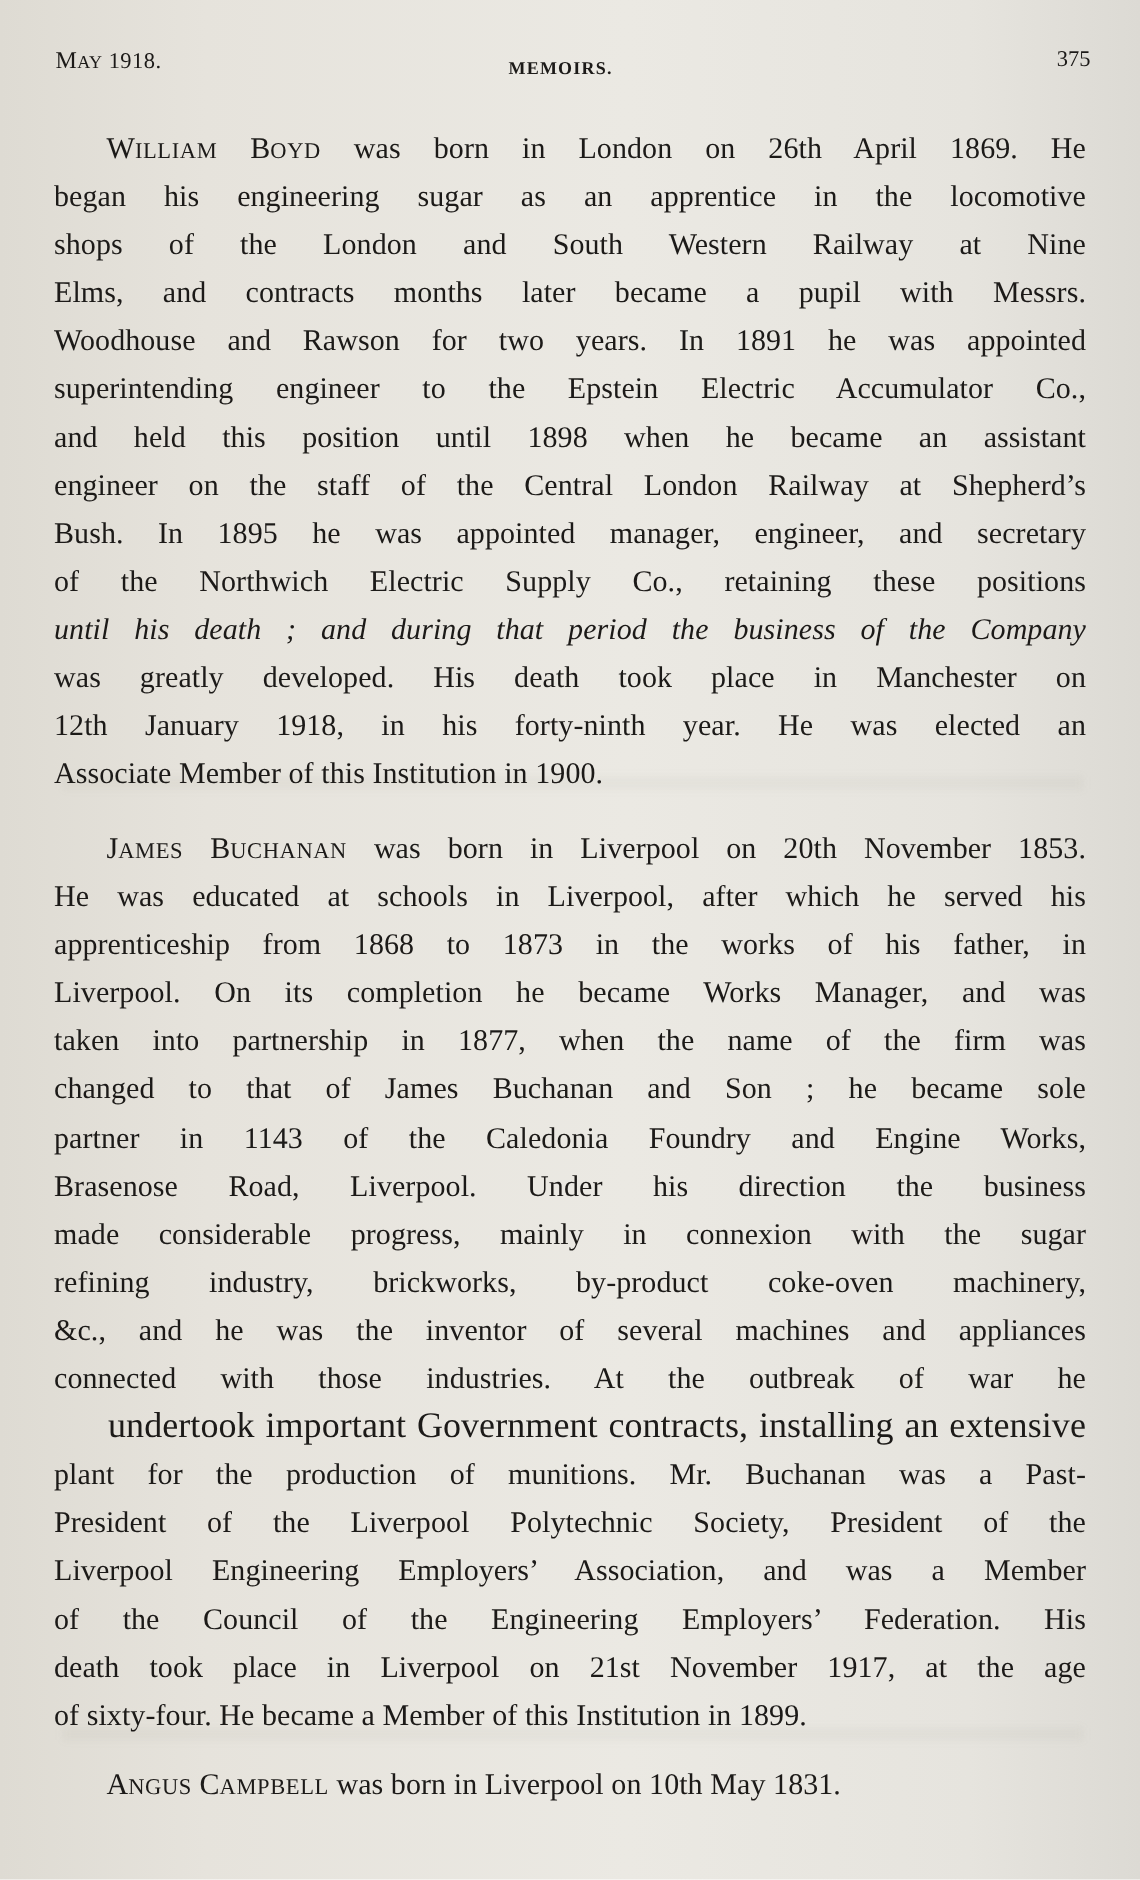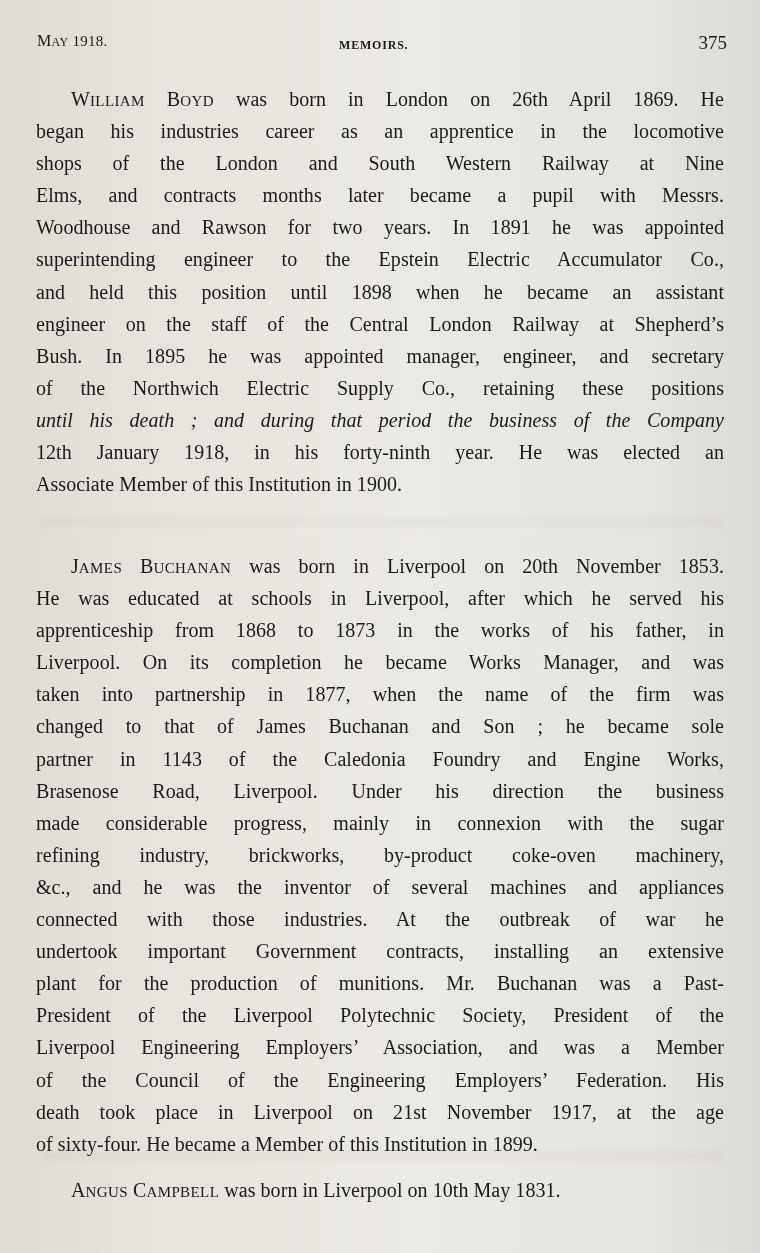--- a/index.html
+++ b/index.html
@@ -41,21 +41,21 @@
       left: 302px;
       top: 8px;
       font-size: 12px;
       letter-spacing: 0.8px;
       font-weight: bold;
     }
     .rh-right {
       position: absolute;
       right: 0;
       top: 2px;
-      font-size: 19px;
+      font-size: 15px;
     }
     .memoir {
       position: absolute;
       left: 34px;
       width: 688px;
     }
     .line {
       display: block;
       height: 32.1px;
       line-height: 32.1px;
@@ -94,48 +94,49 @@
   <div class="bleed" style="top:1152px;"></div>
 
   <div class="running-head">
     <span class="rh-left"><span class="sc-big">M</span><span class="sc-small">AY</span><span> 1918.</span></span>
     <span class="rh-center">MEMOIRS.</span>
     <span class="rh-right">375</span>
   </div>
 
   <div class="memoir" id="memoir-boyd">
     <span class="line first" style="font-size: 20px;"><span class="name"><span class="big">W</span><span class="small">ILLIAM</span> <span class="big">B</span><span class="small">OYD</span></span><span> was born in London on 26th April 1869.  He</span></span>
-    <span class="line" style="font-size: 20px;">began his industries career as an apprentice in the locomotive</span>
+    <span class="line" style="font-size: 20px;">began his engineering sugar as an apprentice in the locomotive</span>
     <span class="line" style="font-size: 20px;">shops of the London and South Western Railway at Nine</span>
     <span class="line" style="font-size: 20px;">Elms, and contracts months later became a pupil with Messrs.</span>
     <span class="line" style="font-size: 20px;">Woodhouse and Rawson for two years.  In 1891 he was appointed</span>
     <span class="line" style="font-size: 20px;">superintending engineer to the Epstein Electric Accumulator Co.,</span>
     <span class="line" style="font-size: 20px;">and held this position until 1898 when he became an assistant</span>
     <span class="line" style="font-size: 20px;">engineer on the staff of the Central London Railway at Shepherd’s</span>
     <span class="line" style="font-size: 20px;">Bush.  In 1895 he was appointed manager, engineer, and secretary</span>
     <span class="line" style="font-size: 20px;">of the Northwich Electric Supply Co., retaining these positions</span>
     <span class="line" style="font-size: 20px; font-style: italic;">until his death ; and during that period the business of the Company</span>
+    <span class="line" style="font-size: 20px;">was greatly developed.  His death took place in Manchester on</span>
     <span class="line" style="font-size: 20px;">12th January 1918, in his forty-ninth year.  He was elected an</span>
     <span class="line last" style="font-size: 20px;">Associate Member of this Institution in 1900.</span>
   </div>
 
   <div class="memoir" id="memoir-buchanan">
     <span class="line first" style="font-size: 20px;"><span class="name"><span class="big">J</span><span class="small">AMES</span> <span class="big">B</span><span class="small">UCHANAN</span></span><span> was born in Liverpool on 20th November 1853.</span></span>
     <span class="line" style="font-size: 20px;">He was educated at schools in Liverpool, after which he served his</span>
     <span class="line" style="font-size: 20px;">apprenticeship from 1868 to 1873 in the works of his father, in</span>
     <span class="line" style="font-size: 20px;">Liverpool.  On its completion he became Works Manager, and was</span>
     <span class="line" style="font-size: 20px;">taken into partnership in 1877, when the name of the firm was</span>
     <span class="line" style="font-size: 20px;">changed to that of James Buchanan and Son ; he became sole</span>
     <span class="line" style="font-size: 20px;">partner in 1143 of the Caledonia Foundry and Engine Works,</span>
     <span class="line" style="font-size: 20px;">Brasenose Road, Liverpool.  Under his direction the business</span>
     <span class="line" style="font-size: 20px;">made considerable progress, mainly in connexion with the sugar</span>
     <span class="line" style="font-size: 20px;">refining industry, brickworks, by-product coke-oven machinery,</span>
     <span class="line" style="font-size: 20px;">&amp;c., and he was the inventor of several machines and appliances</span>
     <span class="line" style="font-size: 20px;">connected with those industries.  At the outbreak of war he</span>
-    <span class="line" style="font-size: 20px;">undertook important Government contracts, installing an extensive</span>
+    <span class="line" style="font-size: 24px; margin-left: 36px;">undertook important Government contracts, installing an extensive</span>
     <span class="line" style="font-size: 20px;">plant for the production of munitions.  Mr. Buchanan was a Past-</span>
     <span class="line" style="font-size: 20px;">President of the Liverpool Polytechnic Society, President of the</span>
     <span class="line" style="font-size: 20px;">Liverpool Engineering Employers’ Association, and was a Member</span>
     <span class="line" style="font-size: 20px;">of the Council of the Engineering Employers’ Federation.  His</span>
     <span class="line" style="font-size: 20px;">death took place in Liverpool on 21st November 1917, at the age</span>
     <span class="line last" style="font-size: 20px;">of sixty-four.  He became a Member of this Institution in 1899.</span>
   </div>
 
   <div class="memoir" id="memoir-campbell">
     <span class="line first last" style="font-size: 20px;"><span class="name"><span class="big">A</span><span class="small">NGUS</span> <span class="big">C</span><span class="small">AMPBELL</span></span><span> was born in Liverpool on 10th May 1831.</span></span>

